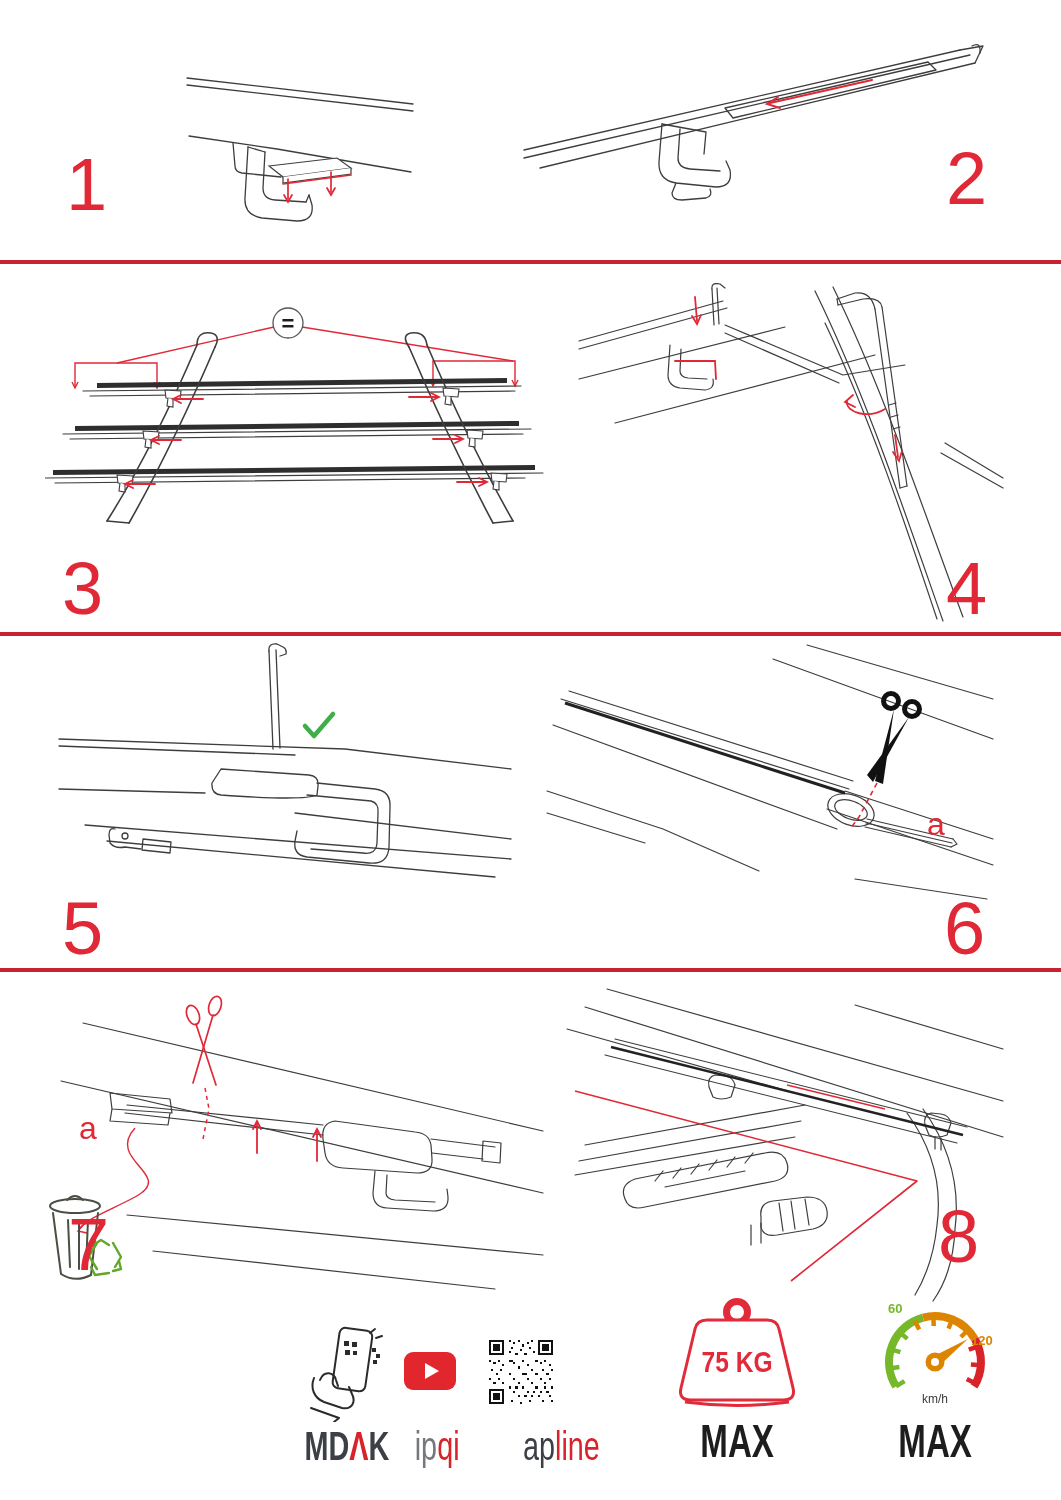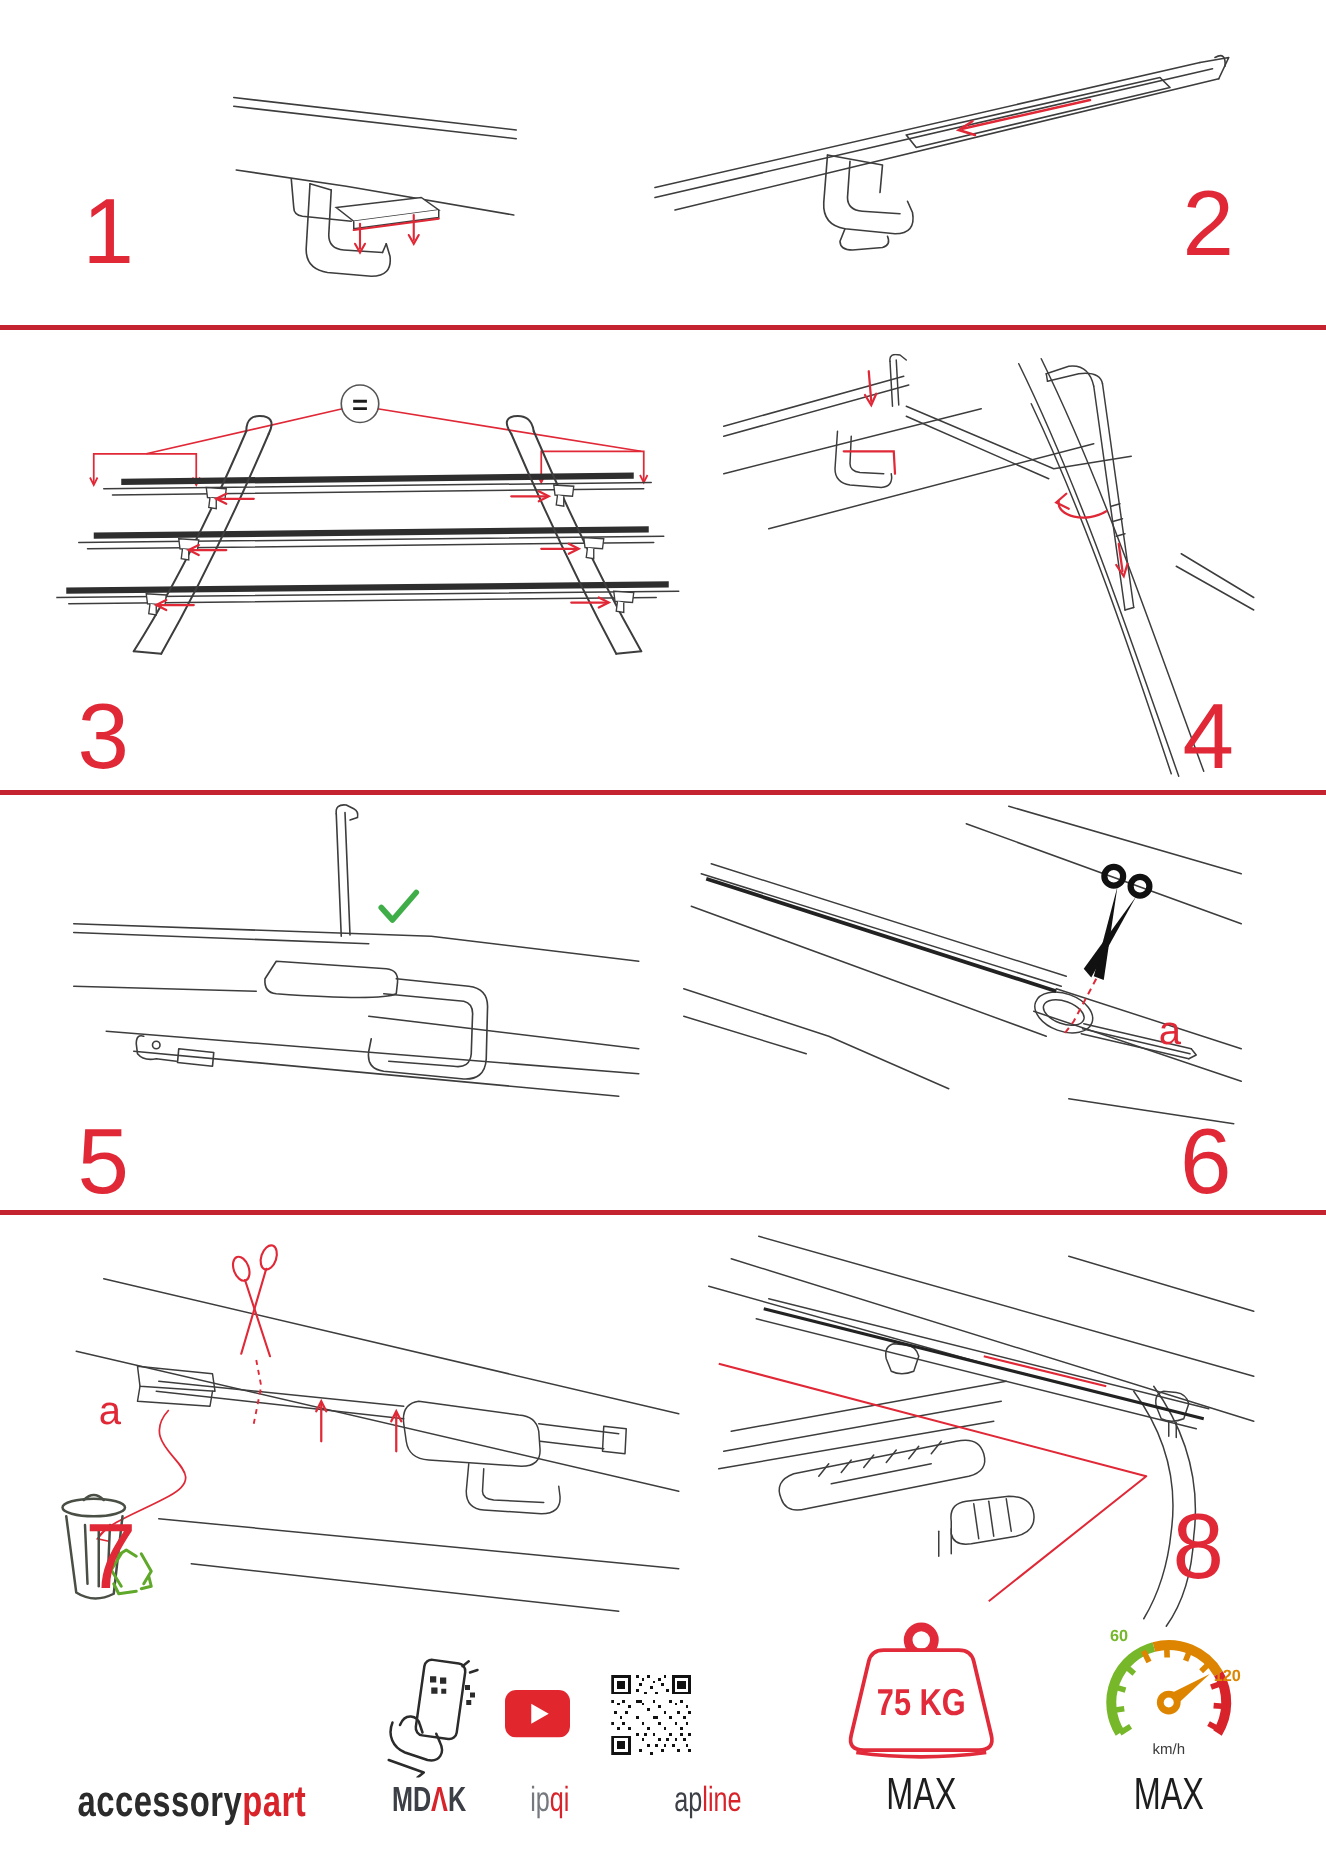--- a/index.html
+++ b/index.html
@@ -10,24 +10,24 @@
   .step-num {
     position:absolute; color:#e02837; font-size:74px; line-height:1;
     font-family:"Liberation Sans", sans-serif; font-weight:400; letter-spacing:0;
   }
   .divider { position:absolute; left:0; width:1061px; height:4px; background:#c4242f; }
   .cond { display:inline-block; transform:scaleX(0.75); transform-origin:left center; white-space:nowrap; }
   .cond-c { display:inline-block; transform:scaleX(0.72); transform-origin:center center; white-space:nowrap; }
   .product-name { font-size:58px; font-weight:700; letter-spacing:2px; color:#372ba5; }
   .brand-line { font-size:35px; font-weight:700; letter-spacing:0.5px; }
   .brand-first { color:#2b2b2b; } .brand-accent { color:#d8232a; }
-  .logo-label { font-size:28px; text-align:right; }
+  .logo-label { font-size:40px; text-align:right; }
   .logo-dark { color:#3c4046; } .logo-gray { color:#75787d; } .logo-red { color:#d8232a; }
   .bold { font-weight:700; }
-  .max-label { font-size:36px; font-weight:400; color:#1d1d1d; text-align:center; }
+  .max-label { font-size:46px; font-weight:700; color:#1d1d1d; text-align:center; }
   svg text { font-family:"Liberation Sans", sans-serif; }
 </style>
 </head>
 <body>
 
 <div class="page">
 
   <svg class="abs" style="left:185px;top:48px" width="230" height="190" viewBox="0 0 230 190" role="img">
     <g stroke="#3d3d3d" stroke-width="1.3" fill="none" stroke-linecap="round" stroke-linejoin="round">
       <path d="M2,30 L228,56"></path>
@@ -335,25 +335,20 @@
         <path d="M250,214 L254,240"></path>
     </g>
     <path d="M56,62 L408,150" stroke="#222222" stroke-width="2.6" fill="none"></path>
     <g stroke="#e02837" stroke-width="1.6" fill="none" stroke-linejoin="round">
       <path d="M232,100 L330,124"></path>
       <polyline points="20,106 362,196 236,296"></polyline>
     </g>
   </svg>
   <div class="step-num" style="left:938px;top:1200px">8</div>
 
-  <div class="abs" style="left:62px;top:1422px">
-    <span class="cond brand-line">
-      <span class="brand-first">accessory</span><span class="brand-accent">part</span>
-    </span>
-  </div>
 
   <svg class="abs" style="left:306px;top:1326px" width="78" height="96" viewBox="0 0 78 96" role="img">
     <g stroke="#2b2b2b" stroke-width="2" fill="none" stroke-linecap="round" stroke-linejoin="round">
       <rect x="30" y="3" width="33" height="61" rx="6" transform="rotate(8 46 33)"></rect>
       <path d="M64,7 L69,3"></path>
         <path d="M70,12 L76,10"></path>
       <path d="M8,52 C4,62 8,72 18,76 L36,82 C46,84 50,76 46,68 L43,61"></path>
       <path d="M14,54 C18,44 28,46 30,54 L32,60"></path>
       <path d="M5,82 L33,92 L28,96"></path>
     </g>

